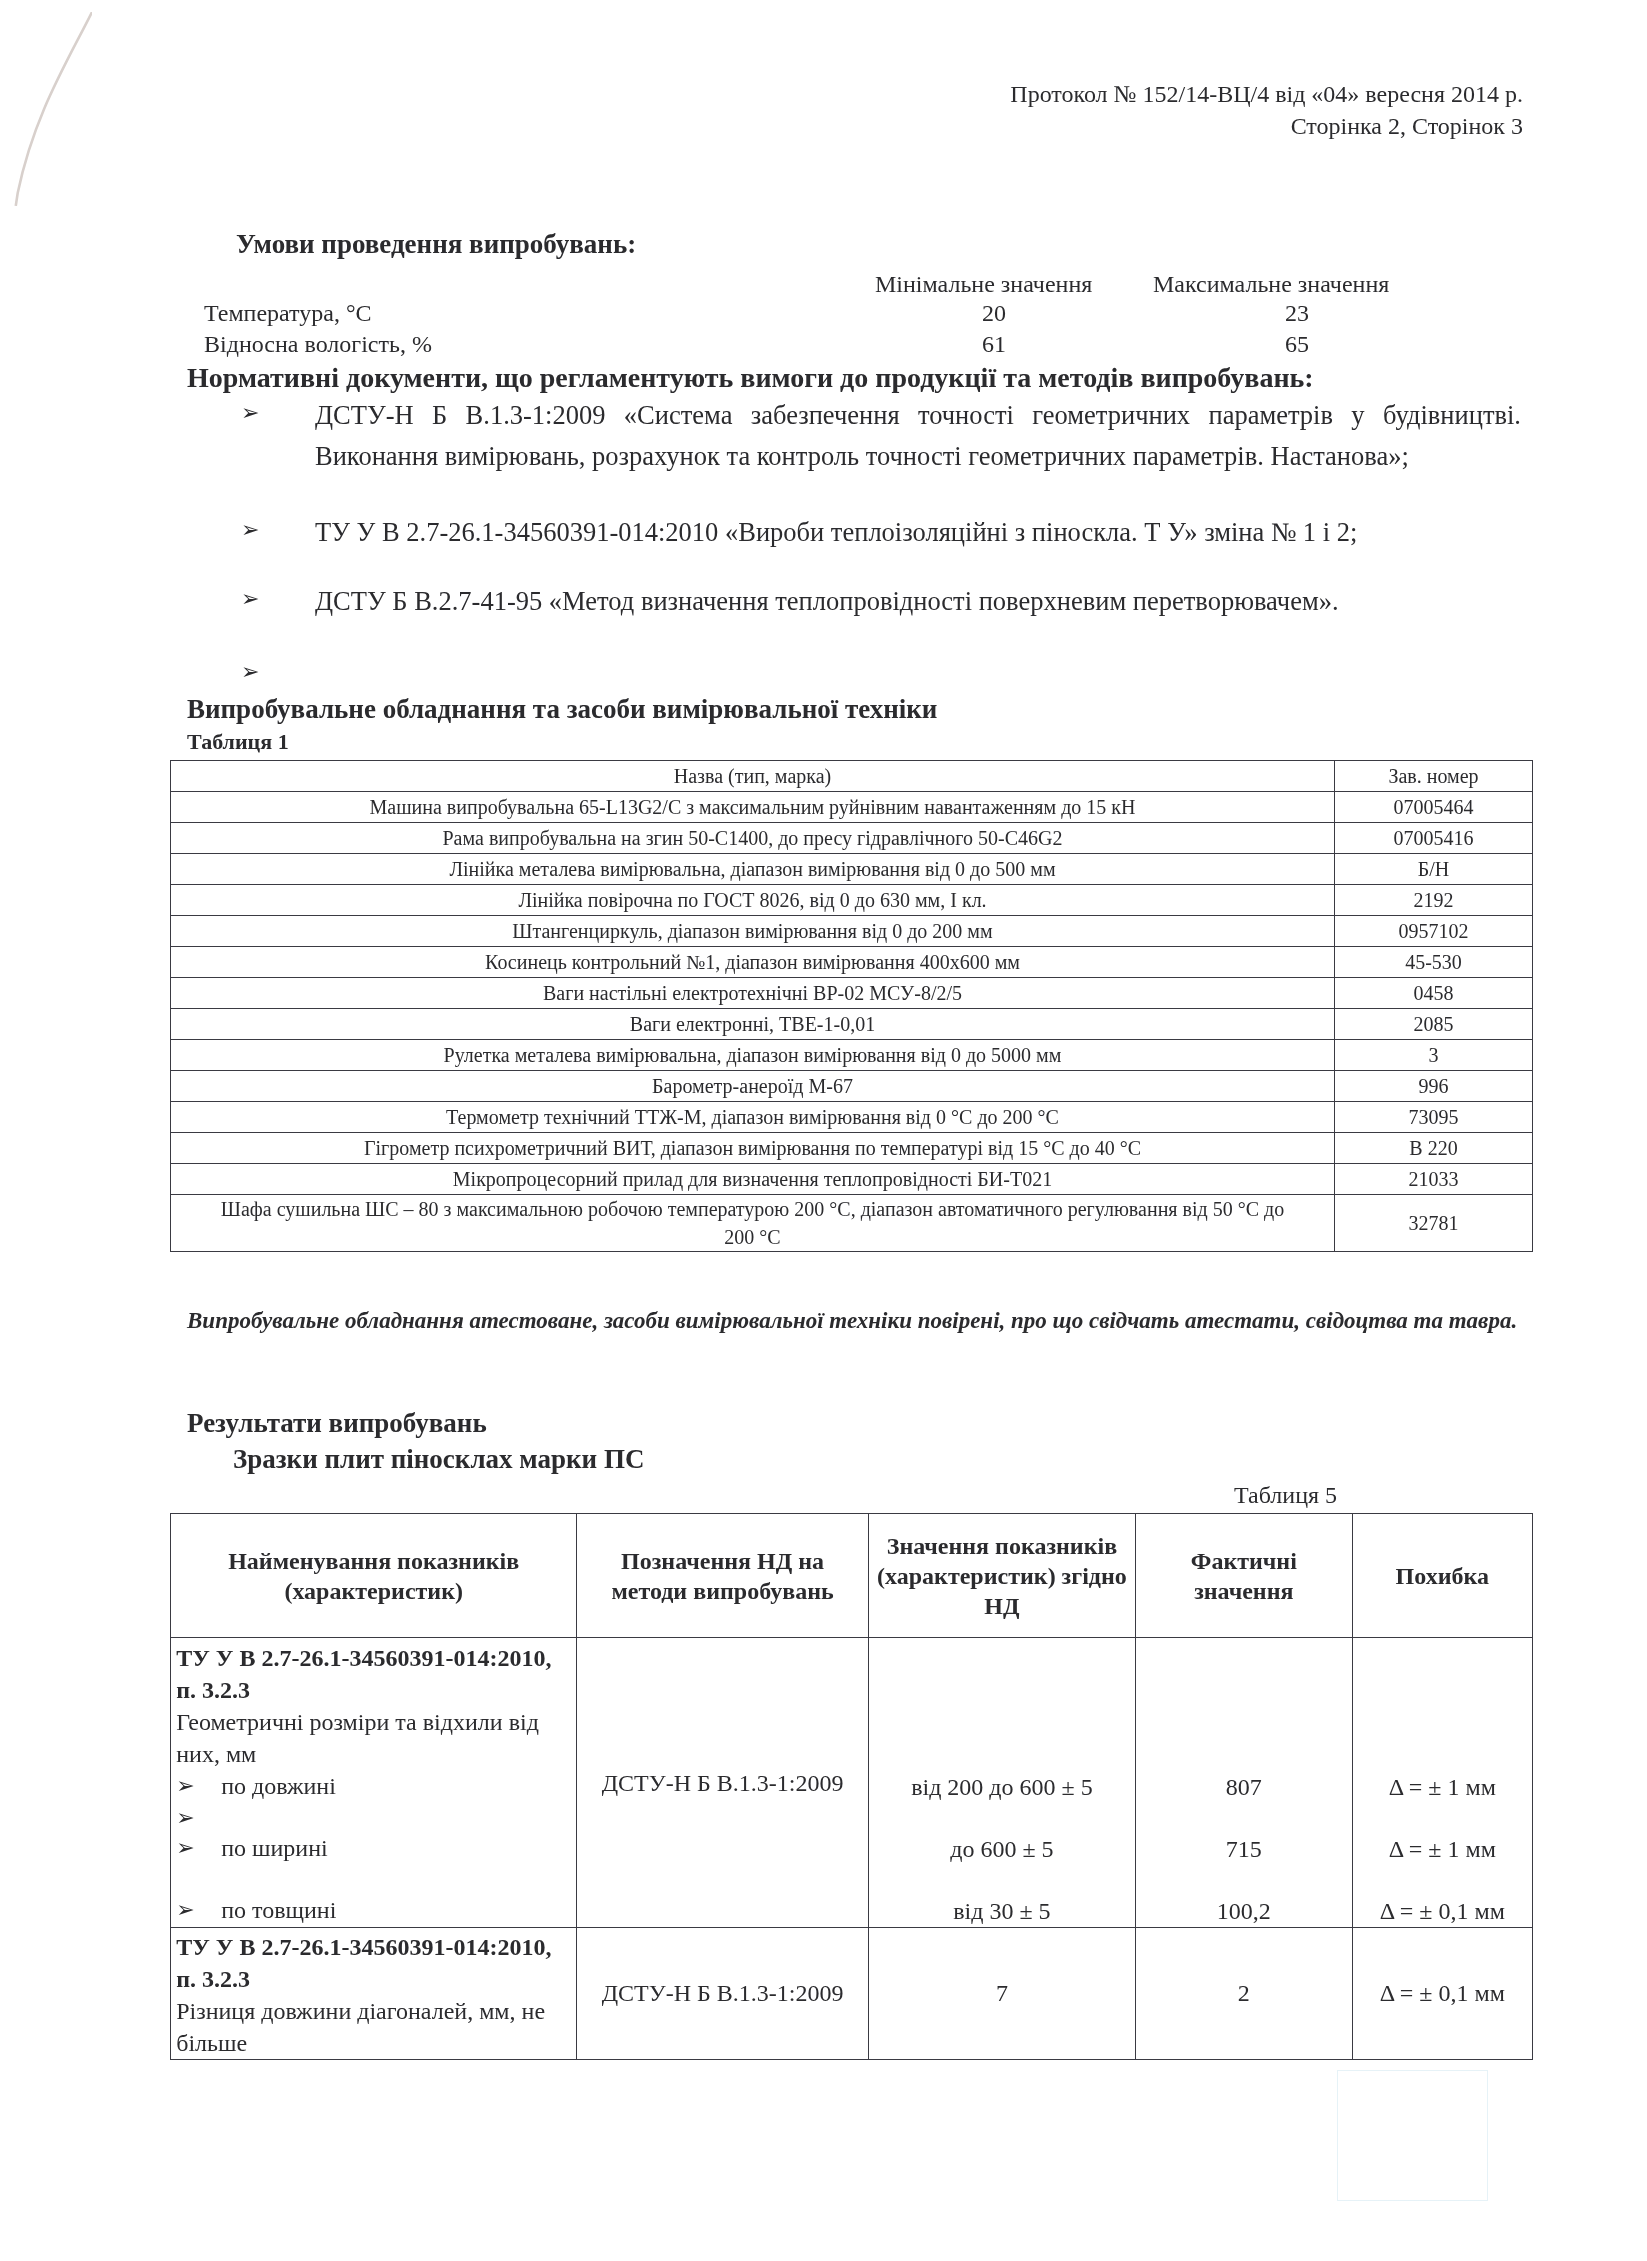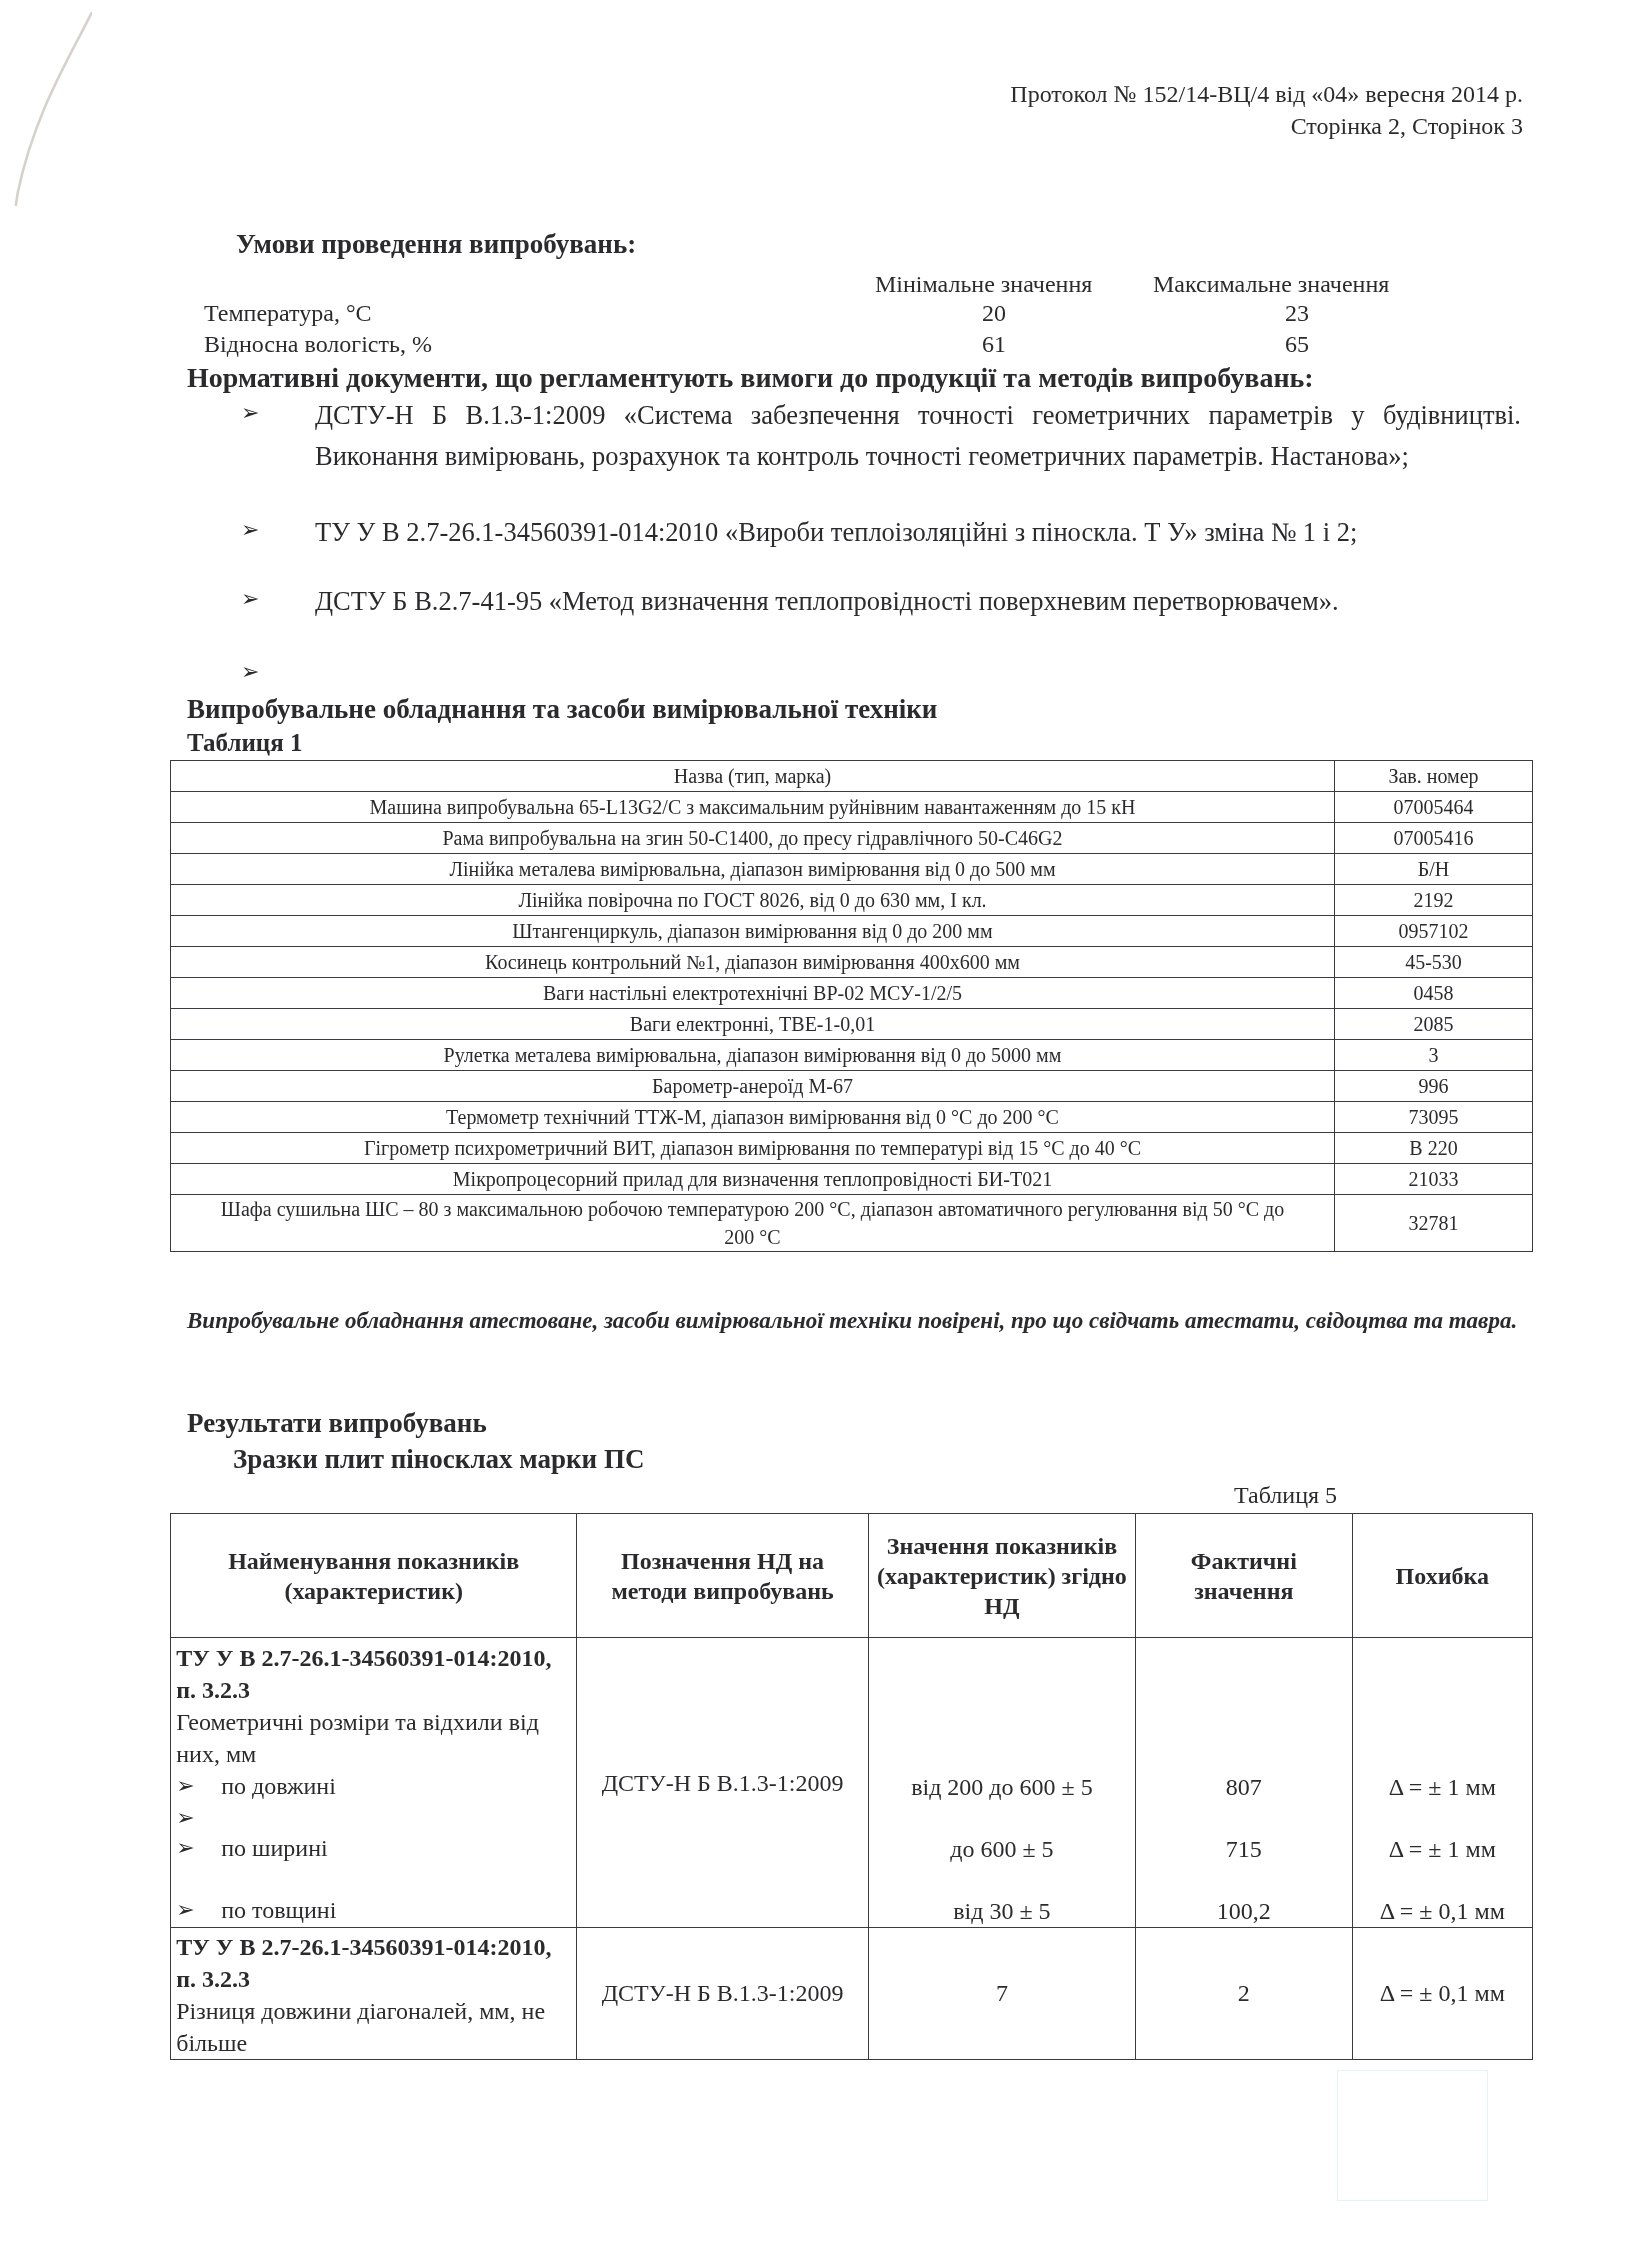--- a/index.html
+++ b/index.html
@@ -57,21 +57,21 @@
 </div>
 <div class="abs" style="left:278px; top:581px; width:1243px;">
   <span class="arrow" style="left:-37px; top:5.2px;">➢</span>
   <div class="bullet-line" style="margin-left:37px;">ДСТУ Б В.2.7-41-95 «Метод визначення теплопровідності поверхневим перетворювачем».</div>
 </div>
 <div class="abs" style="left:278px; top:654px; width:1243px;">
   <span class="arrow" style="left:-37px; top:5.2px;">➢</span>
 </div>
 
 <div class="abs h-bold" style="left:187px; top:694px;">Випробувальне обладнання та засоби вимірювальної техніки</div>
-<div class="abs" style="left:187px; top:729px; font-weight:bold; font-size:25px;">Таблиця 1</div>
+<div class="abs" style="left:187px; top:729px; font-weight:bold; font-size:22px;">Таблиця 1</div>
 
 <table id="t1">
   <tbody>
       <tr>
     <td class="c1">Назва (тип, марка)</td>
     <td>Зав. номер</td>
   </tr>
   <tr>
         <td class="c1">Машина випробувальна 65-L13G2/C з максимальним руйнівним навантаженням до 15 кН</td>
         <td>07005464</td>
@@ -90,21 +90,21 @@
       </tr>
   <tr>
         <td class="c1">Штангенциркуль, діапазон вимірювання від 0 до 200 мм</td>
         <td>0957102</td>
       </tr>
   <tr>
         <td class="c1">Косинець контрольний №1, діапазон вимірювання 400х600 мм</td>
         <td>45-530</td>
       </tr>
   <tr>
-        <td class="c1">Ваги настільні електротехнічні ВР-02 МСУ-1/2/5</td>
+        <td class="c1">Ваги настільні електротехнічні ВР-02 МСУ-8/2/5</td>
         <td>0458</td>
       </tr>
   <tr>
         <td class="c1">Ваги електронні, ТВЕ-1-0,01</td>
         <td>2085</td>
       </tr>
   <tr>
         <td class="c1">Рулетка металева вимірювальна, діапазон вимірювання від 0 до 5000 мм</td>
         <td>3</td>
       </tr>

